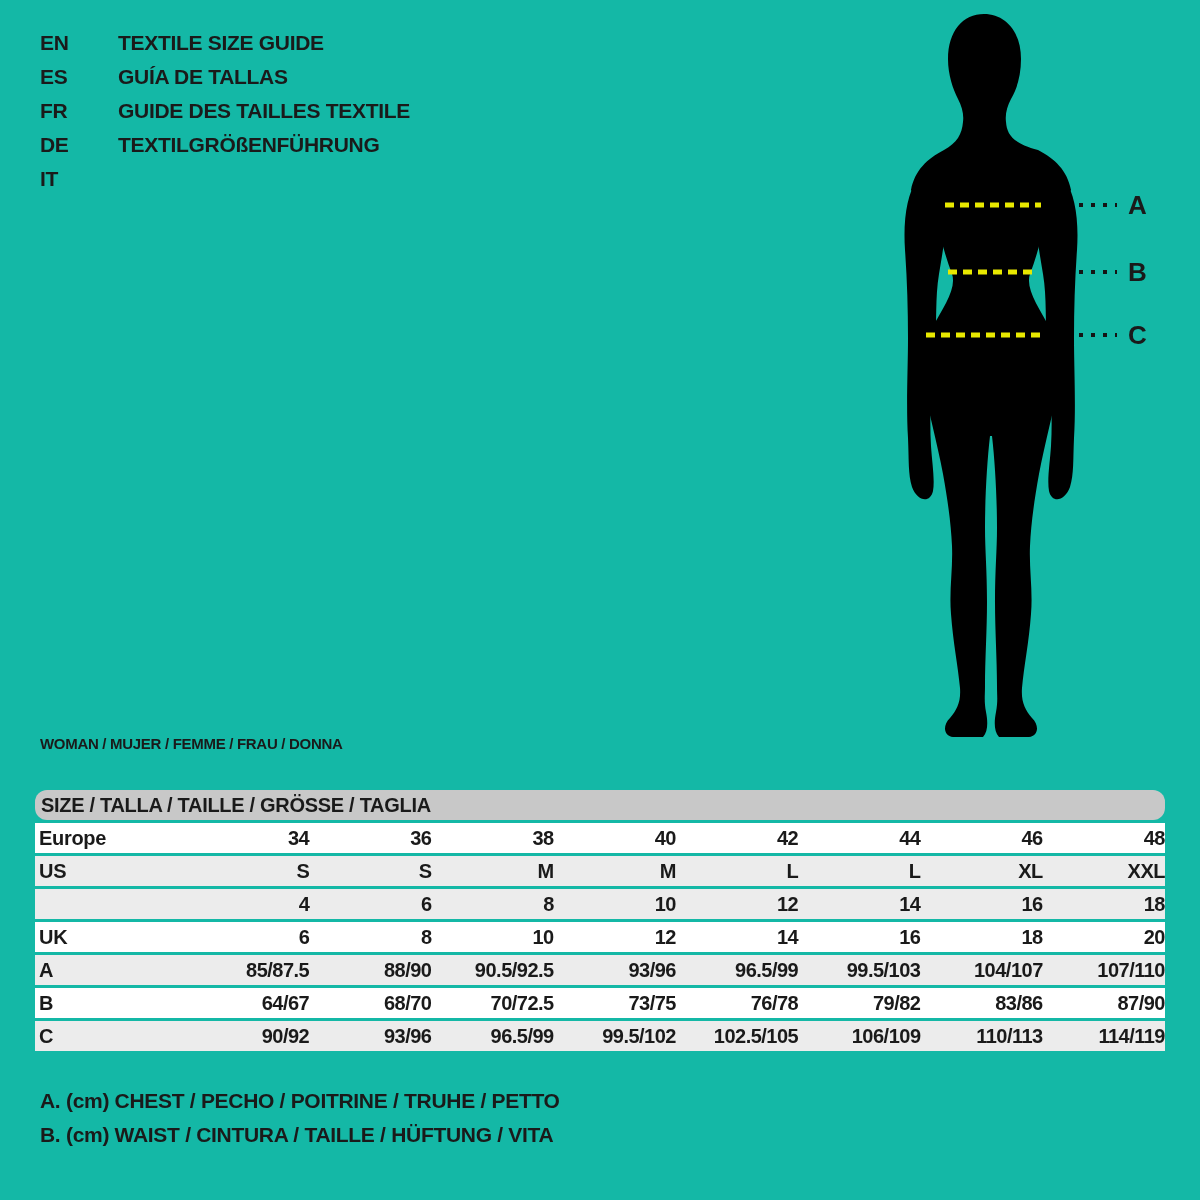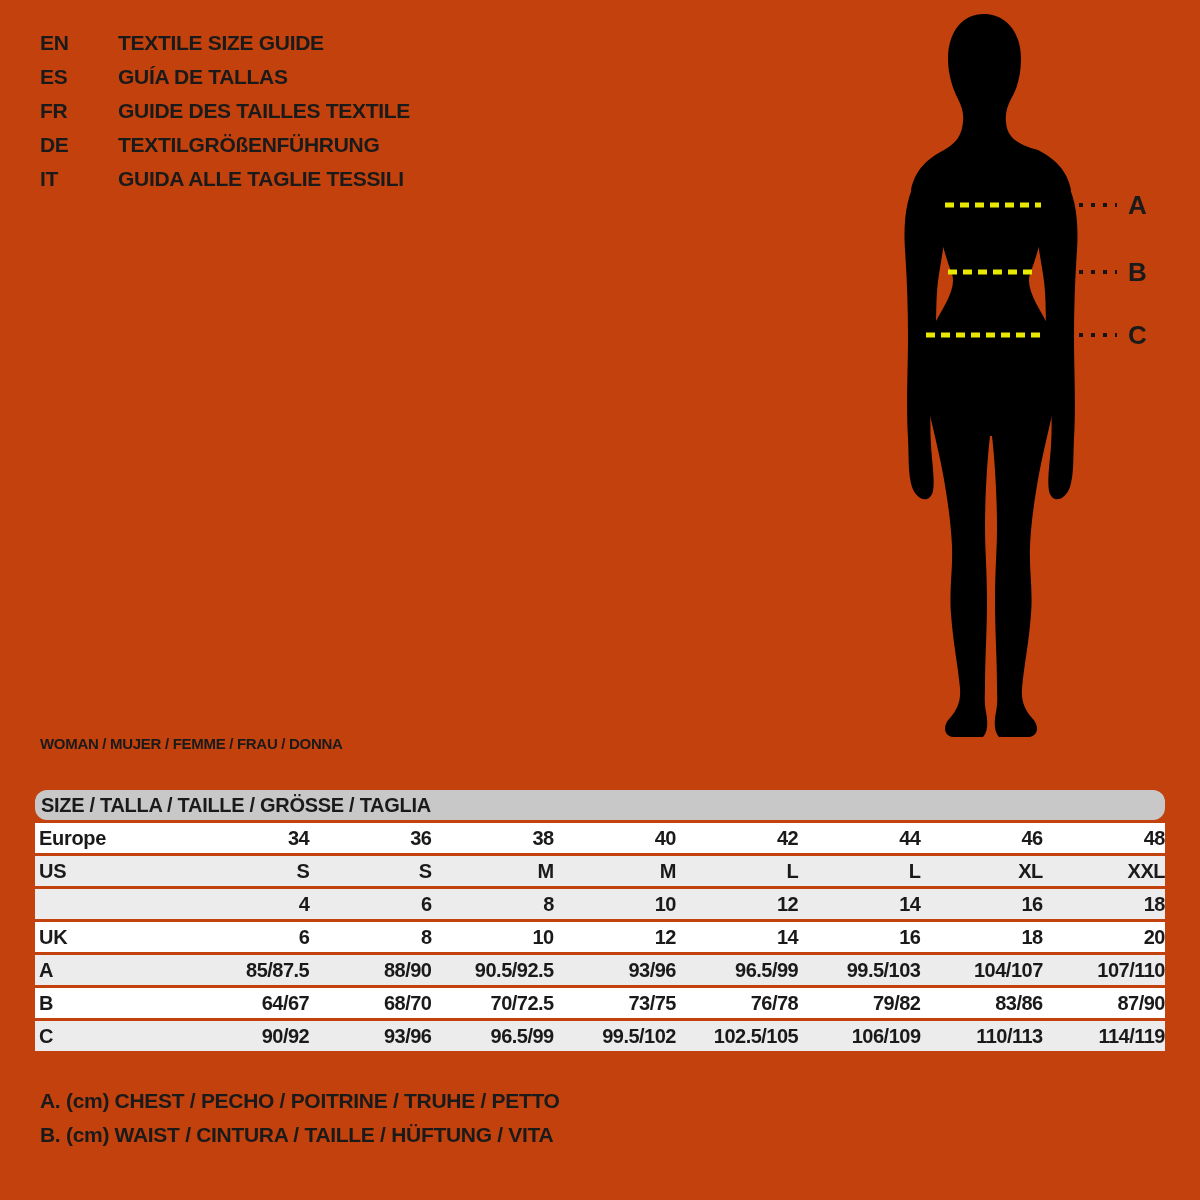--- a/index.html
+++ b/index.html
@@ -1,17 +1,17 @@
 <!DOCTYPE html>
 <html><head>
 <meta charset="utf-8">
 <style>
   html,body{margin:0;padding:0;background:#ffffff;}
   .page{
-    position:relative;width:1200px;height:1200px;background:#c2410c;overflow:hidden;
+    position:relative;width:1200px;height:1200px;background:#14b8a6;overflow:hidden;
     font-family:"Liberation Sans",sans-serif;color:#1a1a1a;
   }
   
   .lang-list{position:absolute;left:40px;top:26px;}
   .lang-row{display:flex;height:34px;line-height:34px;}
   .lang-code{width:78px;font-size:21px;font-weight:bold;letter-spacing:-0.3px;}
   .lang-label{font-size:21px;font-weight:bold;letter-spacing:-0.3px;white-space:nowrap;}
   
   .figure-svg{position:absolute;left:895px;top:10px;width:230px;height:735px;}
   .marker{position:absolute;left:1128px;font-size:26px;font-weight:bold;width:40px;}
@@ -56,21 +56,20 @@
     <div class="lang-row">
       <span class="lang-code">FR</span>
       <span class="lang-label">GUIDE DES TAILLES TEXTILE</span>
     </div>
     <div class="lang-row">
       <span class="lang-code">DE</span>
       <span class="lang-label">TEXTILGRÖßENFÜHRUNG</span>
     </div>
     <div class="lang-row">
       <span class="lang-code">IT</span>
-      <span class="lang-label">GUIDA ALLE TAGLIE TESSILI</span>
     </div>
   </div>
 
   <svg class="figure-svg" viewBox="0 0 230 735" xmlns="http://www.w3.org/2000/svg">
 
     <path fill="#000000" d="
       M 89,4
       C 68,4 53,21 53,49
       C 53,65 58,79 63,89
       C 67,97 69,104 68,112

